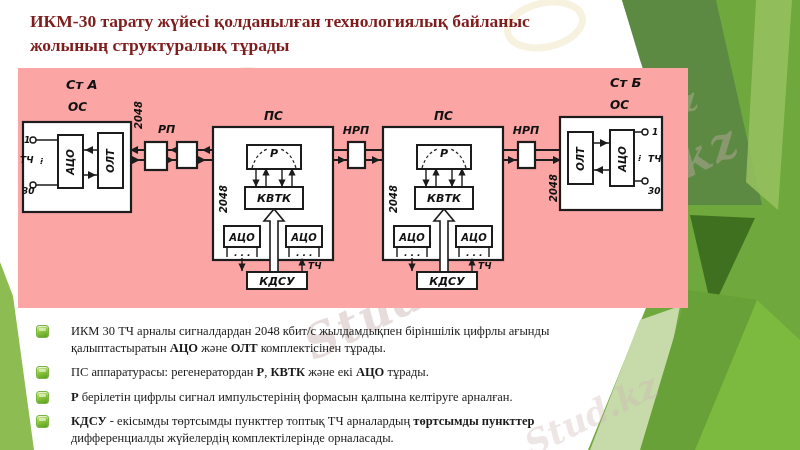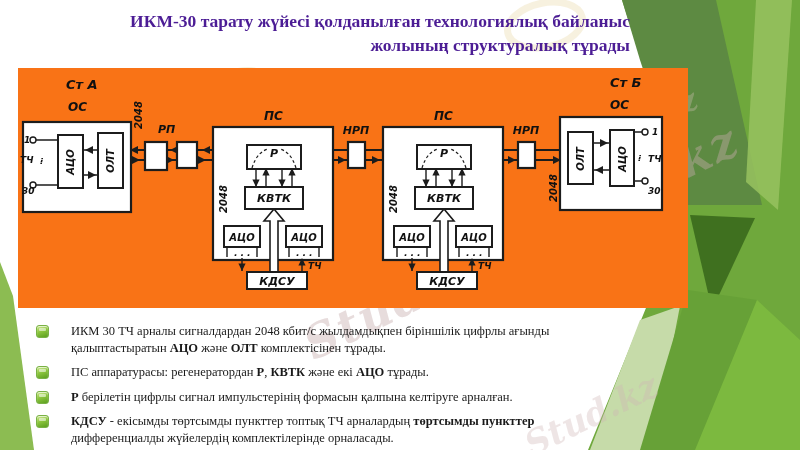--- a/index.html
+++ b/index.html
@@ -4,23 +4,23 @@
 <style>
   html,body{margin:0;padding:0;}
   .slide{position:relative;width:800px;height:450px;background:#fff;overflow:hidden;
          font-family:"Liberation Serif",serif;}
   .deco{position:absolute;left:0;top:0;width:800px;height:450px;pointer-events:none;}
   .wm{position:absolute;font-family:"DejaVu Serif",serif;font-style:italic;font-weight:bold;
       color:rgba(198,172,172,.42);white-space:nowrap;transform-origin:left top;z-index:3;}
   .wm1{left:295px;top:322px;font-size:46px;transform:rotate(-26deg);letter-spacing:2px;}
   .wm2{left:428px;top:208px;font-size:30px;transform:rotate(-26deg);color:rgba(200,188,170,.38);}
   .wm3{left:518px;top:428px;font-size:34px;transform:rotate(-26deg);color:rgba(205,180,180,.35);}
-  .title{position:absolute;left:30px;top:10px;width:600px;text-align:right;z-index:4;
-         font-weight:bold;font-size:17.5px;line-height:1.35;color:#4c1d95;}
-  .panel{position:absolute;left:18px;top:68px;width:670px;height:240px;background:#f97316;z-index:5;}
+  .title{position:absolute;left:30px;top:10px;width:600px;text-align:left;z-index:4;
+         font-weight:bold;font-size:17.5px;line-height:1.35;color:#7f1d1d;}
+  .panel{position:absolute;left:18px;top:68px;width:670px;height:240px;background:#fca5a5;z-index:5;}
   .bullets{position:absolute;left:36px;top:323px;width:584px;z-index:6;
            font-size:12.5px;line-height:1.32;color:#1a1a1a;}
   .bullet{display:flex;gap:22px;margin-bottom:8px;}
   .bicon{flex:none;width:11px;height:11px;margin-top:2px;border-radius:3px;position:relative;
          background:linear-gradient(160deg,#cde98a 0%,#8dc63f 45%,#5a9e1e 100%);
          border:1px solid #79b145;box-shadow:inset 0 1px 1px rgba(255,255,255,.7);}
   .bicon::after{content:"";position:absolute;left:2px;right:2px;top:2px;height:3px;
          background:rgba(255,255,255,.55);border-radius:1px;}
   .bullet p{margin:0;}
   .bullet b{font-weight:bold;}

